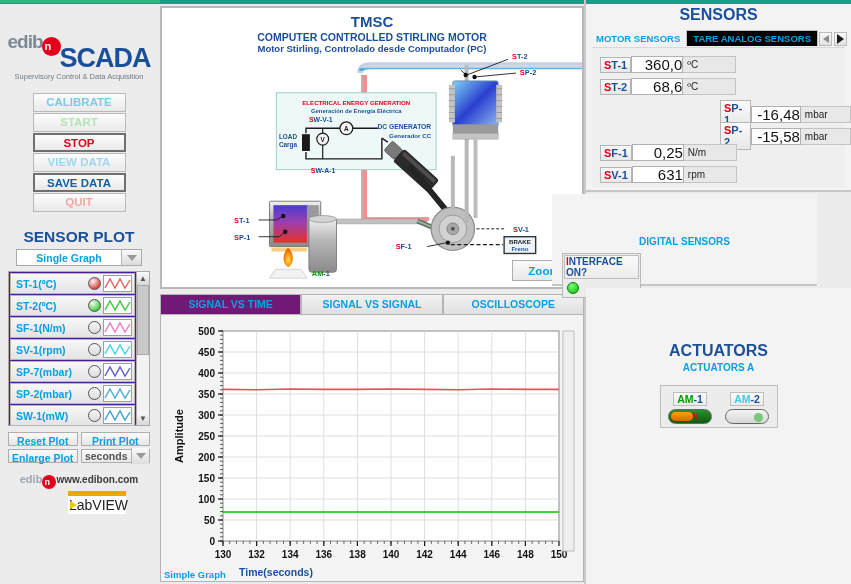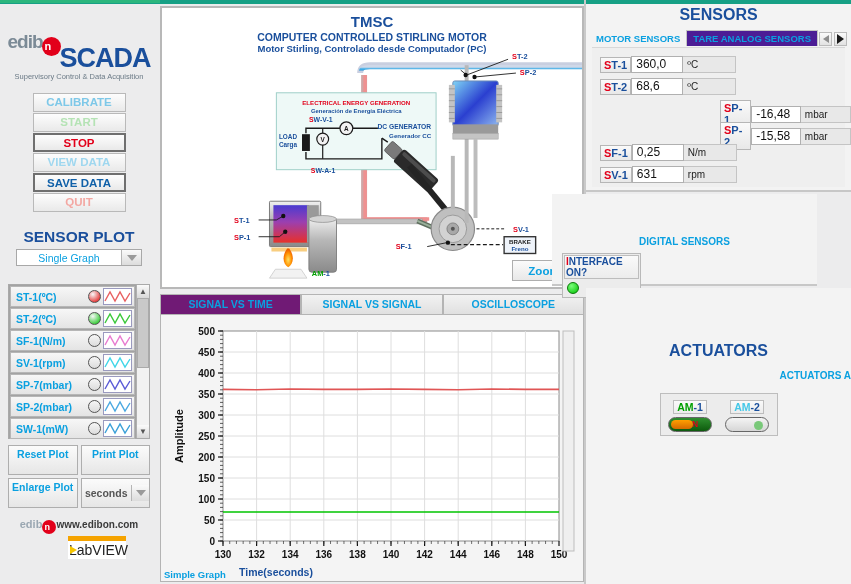--- a/index.html
+++ b/index.html
@@ -35,49 +35,49 @@
   }
   .mbtn.strong { border:2px solid #6f6f6f; }
   .c-calib { color:#7ec8e8; } .c-start{color:#b5e3b5;} .c-stop{color:#e2001a;}
   .c-view{color:#9fd7ef;} .c-save{color:#1060a8;} .c-quit{color:#f3a7a2;}
 
   .sensor-plot-hdr { text-align:center; font-size:15.5px; font-weight:bold; color:#1a4f9c; margin-top:16px;}
   .sp-dropdown {
     margin:3px auto 0; width:126px; height:17px; background:#fff; border:1px solid #a8a8a8;
     display:flex; align-items:center; cursor:pointer;
   }
-  .sp-dropdown .lbl { flex:1; text-align:center; font-size:10.5px; font-weight:normal; color:#0aa0e0;}
+  .sp-dropdown .lbl { flex:1; text-align:center; font-size:10.5px; font-weight:bold; color:#0aa0e0;}
   .sp-dropdown .arw {
     width:20px; height:15px; background:linear-gradient(#fafafa,#dcdcdc); border-left:1px solid #b5b5b5;
     display:flex;align-items:center;justify-content:center;
   }
   .arw i { border-left:5px solid transparent;border-right:5px solid transparent;border-top:6px solid #9a9a9a; }
 
   .sensor-list-wrap {
-    margin:18px auto 0; width:142px; height:155px; background:#a3a3a3;
+    margin:5px auto 0; width:142px; height:155px; background:#4c1d95;
     border:1px solid #a9a9a9; display:flex; position:relative;justify-content:center;
   }
   .sensor-list { flex:1; padding:1px; }
   .srow {
     height:21px; margin-bottom:1px; background:linear-gradient(#f7f7f7,#e4e4e4);
     border:1px solid #b6b6b6; display:flex; align-items:center; padding:0 2px; cursor:pointer;
   }
   .srow .sname { flex:1; font-size:10.5px; font-weight:bold; color:#0aa0e0; padding-left:3px;}
   .led { width:13px;height:13px;border-radius:50%; border:1px solid #555; margin-right:2px; }
   .mini { width:29px; height:17px; background:#fff; border:1px solid #9a9abf; }
   .mini svg{display:block;}
   .vscroll { width:13px; background:#e6e6e6; border-left:1px solid #b0b0b0; display:flex; flex-direction:column; }
   .vs-btn { height:13px; background:linear-gradient(#fafafa,#d8d8d8); display:flex;align-items:center;justify-content:center; font-size:8px;color:#555; cursor:pointer;}
   .vs-track{flex:1;background:#f2f2f2;}
   .vs-thumb{height:70px;background:#c9c9c9;border:1px solid #aaa;}
 
   .plot-btns { margin:6px auto 0; width:142px; }
   .pbrow{display:flex;gap:3px;margin-bottom:3px;}
   .pbtn{
-    flex:1; height:30px; line-height:16px; text-align:center; font-size:10.5px;font-weight:bold;
+    flex:1; height:14px; line-height:16px; text-align:center; font-size:10.5px;font-weight:bold;
     color:#0aa0e0; background:linear-gradient(#fbfbfb,#e6e6e6); border:1px solid #aeaeae; cursor:pointer;
   }
   .pbtn.units{display:flex;align-items:center;padding:0;}
   .pbtn.units .u{flex:1;color:#555;}
   .pbtn.units .arw{width:18px;height:16px;background:linear-gradient(#fafafa,#dcdcdc);border-left:1px solid #b5b5b5;display:flex;align-items:center;justify-content:center;}
 
   .foot-brand{margin-top:9px;text-align:center;}
   .foot-row{display:flex;align-items:center;justify-content:center;gap:3px;}
   .foot-url{font-size:10px;font-weight:bold;color:#3a3a3a;}
   .edibon-small{font-size:11px;font-weight:bold;color:#9aa7b2;}
@@ -109,42 +109,42 @@
   .chart-body{height:268px;background:#f4f4f4;border:1px solid #b4b4b4;position:relative;}
   #chart-svg{position:absolute;left:0;top:0;}
   .simple-graph{position:absolute;left:3px;bottom:1px;font-size:9.5px;font-weight:bold;color:#0aa0e0;}
 
   
   #sensors-panel{position:absolute;left:586px;top:4px;width:265px;height:188px;background:#f3f3f3;border-bottom:2px solid #c7c7c7;}
   .rt-title{text-align:center;font-size:16px;font-weight:bold;color:#1a4f9c;padding-top:2px;}
   .stabs{display:flex;align-items:flex-end;height:19px;margin-top:3px;padding:0 4px;}
   .stab{font-size:9.5px;font-weight:bold;color:#0aa0e0;padding:2px 6px;cursor:pointer;}
   .stab.active{background:#f3f3f3;}
-  .stab.inactive{background:#4c1d95;border:1px solid #c4c4c4;border-bottom:none;}
+  .stab.inactive{background:#000000;border:1px solid #c4c4c4;border-bottom:none;}
   .navarrows{margin-left:auto;display:flex;gap:2px;align-items:center;}
   .navarrows span{width:13px;height:14px;background:linear-gradient(#fafafa,#e2e2e2);border:1px solid #bbb;display:flex;align-items:center;justify-content:center;cursor:pointer;}
   .tri-l{border-top:4px solid transparent;border-bottom:4px solid transparent;border-right:6px solid #8d8d8d;}
   .tri-r{border-top:5px solid transparent;border-bottom:5px solid transparent;border-left:7px solid #1a1a1a;}
   .sensors-box{margin:1px 6px 0;height:140px;background:#efefef;border-top:1px solid #d8d8d8;position:relative;}
   .srdg{position:absolute;display:flex;align-items:center;}
   .sr-tag{font-size:11px;font-weight:bold;background:linear-gradient(#fafafa,#e8e8e8);border:1px solid #b6b6b6;padding:1px 3px;}
   .sr-tag .r{color:#e2001a;} .sr-tag .b{color:#1a4f9c;}
-  .sr-val{width:52px;height:17px;background:#fff;border:1px solid #b0b0b0;font-size:12px;color:#111;padding-left:4px;line-height:15px;}
+  .sr-val{width:52px;height:17px;background:#fff;border:1px solid #b0b0b0;font-size:15px;color:#111;padding-left:4px;line-height:15px;text-align:right;}
   .sr-unit{width:53px;height:17px;background:#e8e8e8;border:1px solid #c4c4c4;border-left:none;font-size:10px;color:#222;padding-left:4px;line-height:15px;}
 
   #digital-panel{position:absolute;left:552px;top:194px;width:265px;height:92px;background:#f3f3f3;border-bottom:2px solid #c7c7c7;}
   .dg-hdr{text-align:center;font-size:10px;font-weight:bold;color:#0aa0e0;padding-top:42px;}
   .iface-box{margin:6px 0 0 10px;width:79px;background:#ececec;border:1px solid #b9b9b9;padding:1px;}
   .iface-lbl{font-size:10px;font-weight:bold;background:linear-gradient(#fafafa,#ececec);border:1px solid #bdbdbd;text-align:left;padding-left:1px;}
   .iface-lbl .r{color:#e2001a;} .iface-lbl .b{color:#1a4f9c;}
   .iface-led{width:12px;height:12px;border-radius:50%;background:radial-gradient(circle at 35% 30%,#7bff7b,#00c000);border:1px solid #0a7a0a;margin:3px 0 2px 3px;}
 
   #act-panel{position:absolute;left:586px;top:288px;width:265px;height:296px;background:#f3f3f3;}
   .act-title{text-align:center;font-size:16px;font-weight:bold;color:#1a4f9c;padding-top:54px;}
-  .act-sub{text-align:right;font-size:10px;font-weight:bold;color:#0aa0e0;margin-top:10px;}
+  .act-sub{text-align:center;font-size:10px;font-weight:bold;color:#0aa0e0;margin-top:2px;}
   .act-box{margin:12px auto 0;width:118px;background:#ececec;border:1px solid #bdbdbd;display:flex;padding:3px 4px;gap:6px;}
   .act-item{flex:1;text-align:center;}
   .act-lbl{font-size:10.5px;font-weight:bold;background:linear-gradient(#fafafa,#ececec);border:1px solid #bdbdbd;display:inline-block;padding:0 3px;}
   .act-lbl .g{color:#00a000;} .act-lbl .b{color:#1a4f9c;}
   .act-lbl2 .c1{color:#44c8e8;} .act-lbl2 .c2{color:#1a4f9c;}
   .act-sw{width:44px;height:15px;border-radius:8px;margin:2px auto 0;border:1px solid #666;position:relative;cursor:pointer;}
   .act-sw.on{background:linear-gradient(#2f8f2f,#0d5a0d);}
   .act-sw.on .cap{position:absolute;left:6px;top:1px;font-size:8.5px;font-weight:bold;color:#e2001a;letter-spacing:-0.3px;}
   .act-sw.on:after{content:"";position:absolute;left:2px;top:2px;width:22px;height:9px;border-radius:5px;background:linear-gradient(#ff9f00,#d46a00);}
   .act-sw.off{background:linear-gradient(#f4f4f4,#d6d6d6);}

